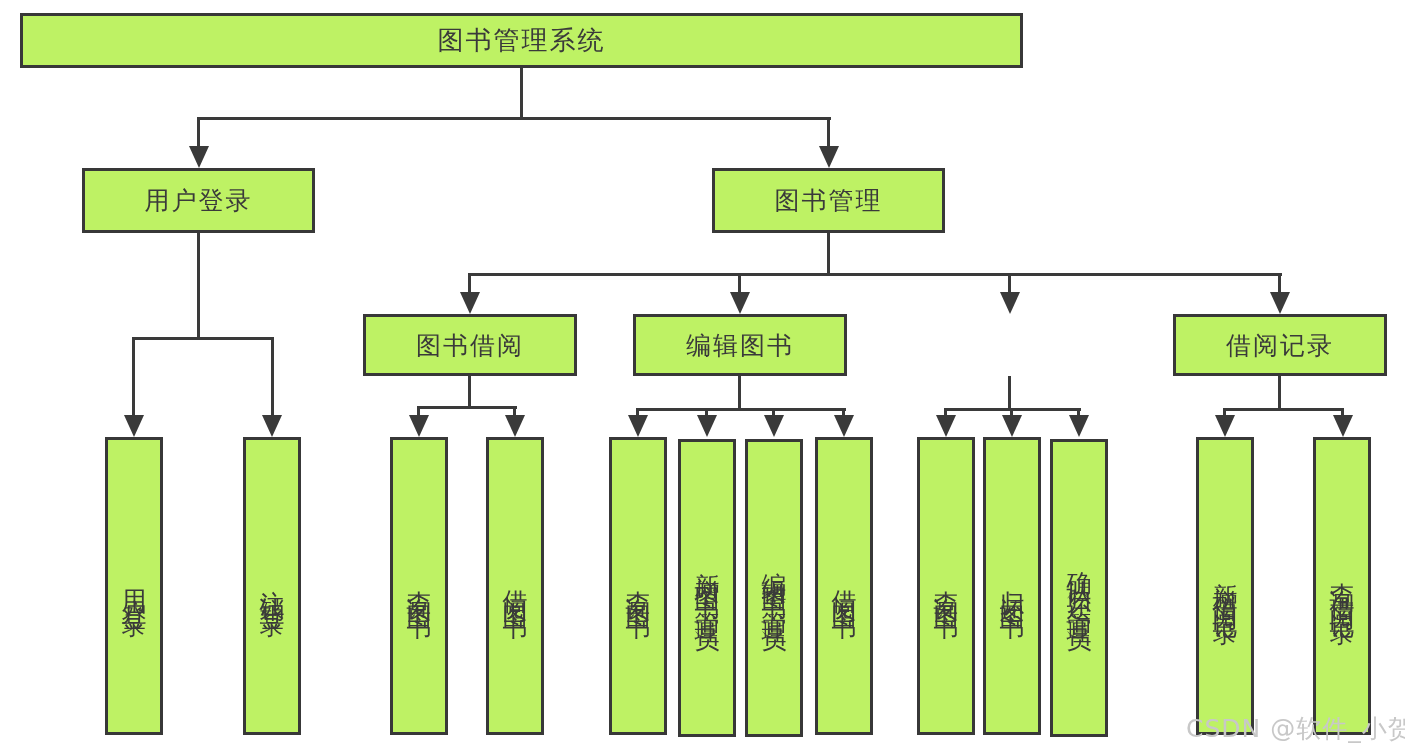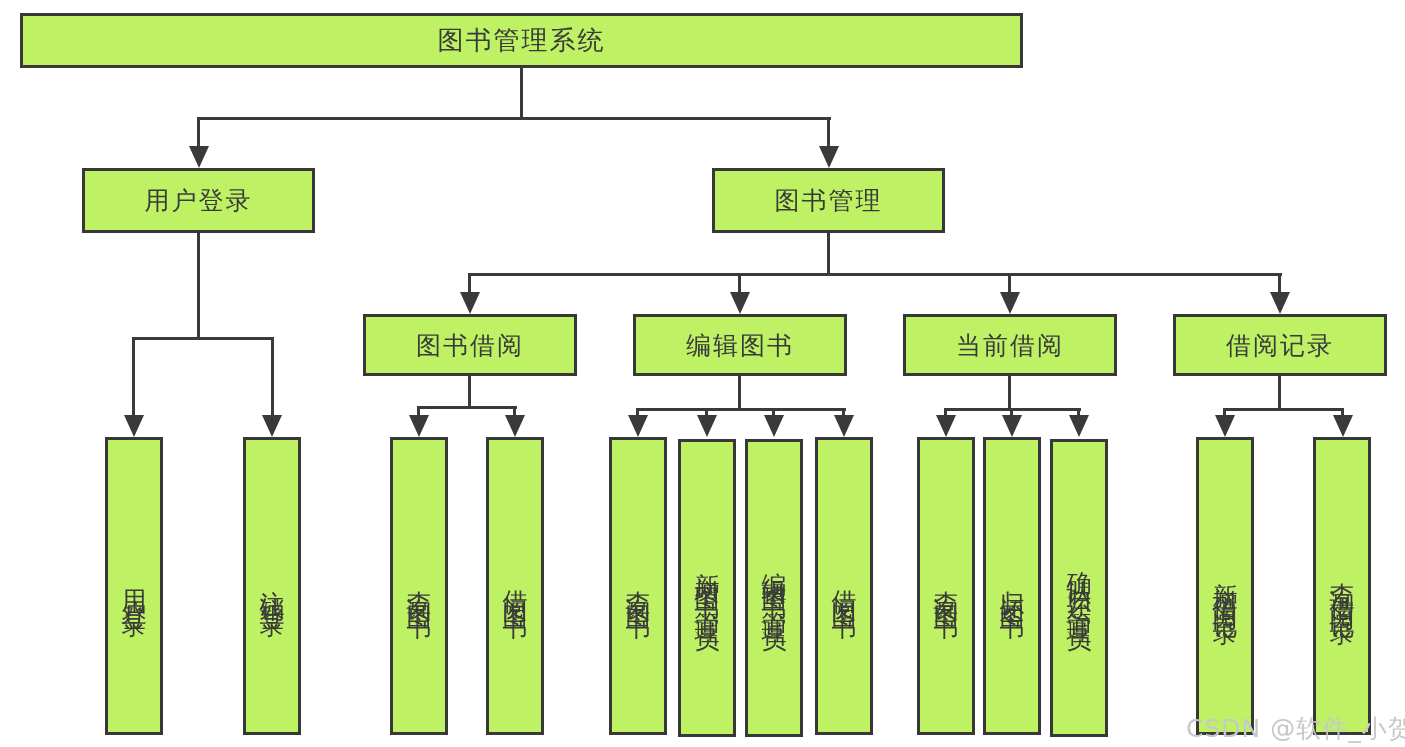--- a/index.html
+++ b/index.html
@@ -91,23 +91,20 @@
   <div class="arrowhead" style="left:1000px;top:292px;"></div>
   <div class="vline" style="left:1278px;top:273px;height:19px;"></div>
   <div class="arrowhead" style="left:1270px;top:292px;"></div>
 
   <div class="box" style="left:363px;top:314px;width:214px;height:62px;">
     <span>图书借阅</span>
   </div>
   <div class="box" style="left:633px;top:314px;width:214px;height:62px;">
     <span>编辑图书</span>
   </div>
-  <div class="box" style="left:903px;top:314px;width:214px;height:62px;">
-    <span>当前借阅</span>
-  </div>
   <div class="box" style="left:1173px;top:314px;width:214px;height:62px;">
     <span>借阅记录</span>
   </div>
 
   <div class="vline" style="left:468px;top:376px;height:32px;"></div>
   <div class="hline" style="left:417px;top:406px;width:100px;"></div>
   <div class="vline" style="left:417px;top:406px;height:9px;"></div>
   <div class="arrowhead" style="left:409px;top:415px;"></div>
   <div class="vline" style="left:513px;top:406px;height:9px;"></div>
   <div class="arrowhead" style="left:505px;top:415px;"></div>

